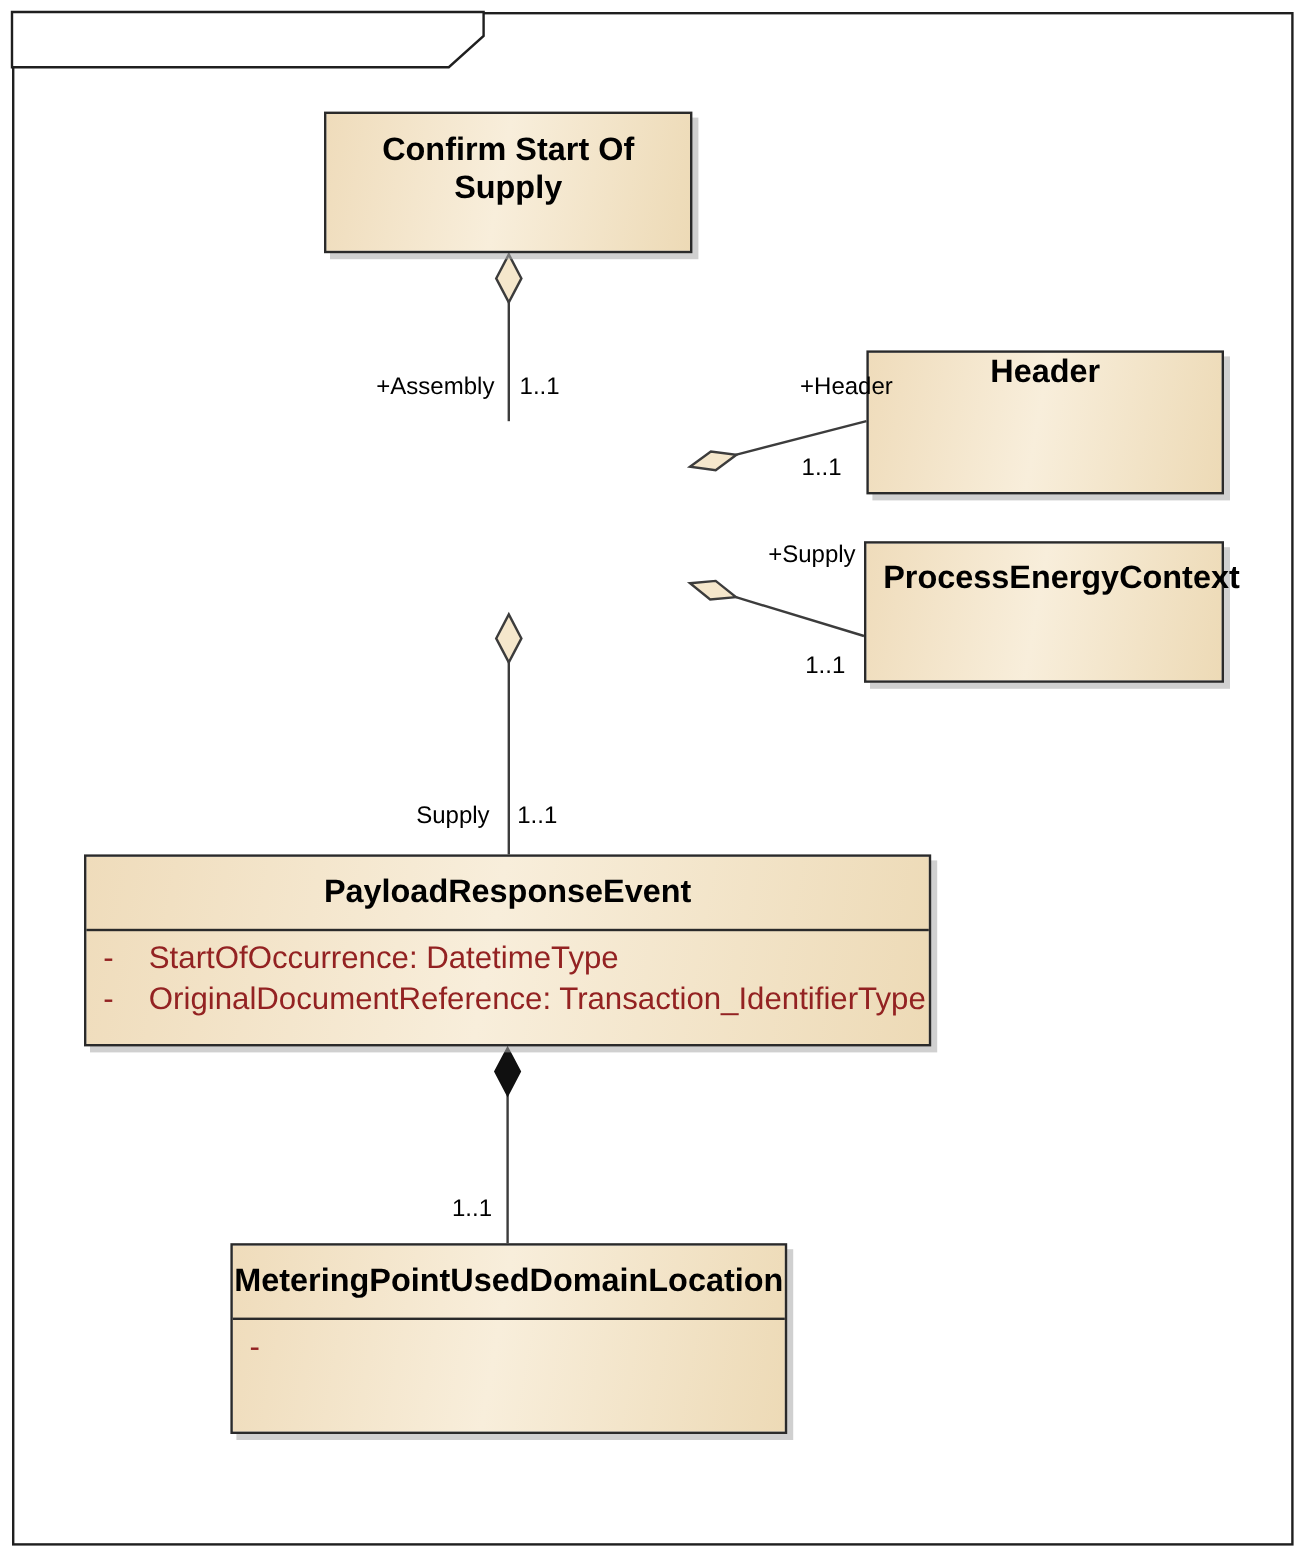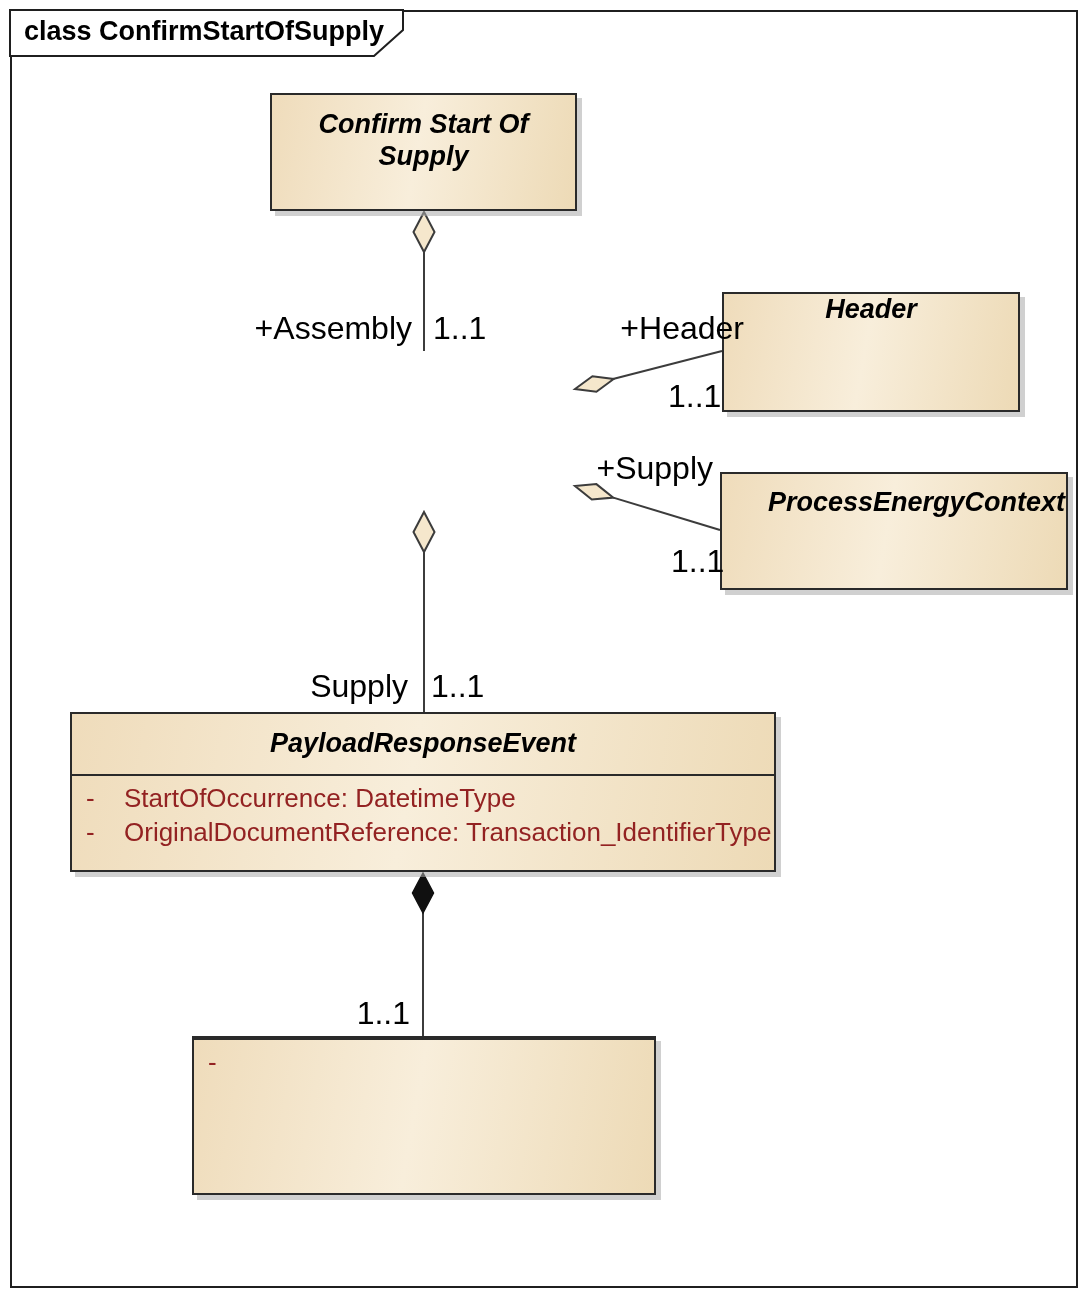--- a/index.html
+++ b/index.html
@@ -24,48 +24,47 @@
   .cls{
     position:absolute;z-index:2;box-sizing:border-box;
     border:2px solid #2a2a2a;
     background:linear-gradient(100deg,#efdcbb 0%,#f8eedb 48%,#eddab6 100%);
     box-shadow:5px 5px 0 rgba(170,170,170,0.55);
     display:flex;flex-direction:column;
   }
   .cls-title{
     font-size:27px;font-weight:bold;text-align:center;line-height:1.18;
     padding:0 14px;
-    font-style:italic;
   }
   .cls-attrs{
     border-top:2px solid #2a2a2a;flex:1;
     padding-top:5px;
   }
   .attr{
     display:flex;align-items:flex-start;
     font-size:26px;line-height:34px;color:#932222;
     padding-left:14px;
   }
   .attr .vis{width:38px;flex:0 0 38px;}
   
   #box-doc   {left:270px;top:93px; width:307px;height:118px;}
   #box-doc .cls-title{padding-top:14px;}
   #box-csos  {left:274px;top:351px;width:299px;height:159px;}
   #box-csos .cls-title{padding-top:8px;}
   #box-header{left:722px;top:292px;width:298px;height:120px;}
   #box-header .cls-title{padding-top:0;}
-  #box-pec   {left:720px;top:472px;width:348px;height:118px;padding-left:32px;}
+  #box-pec   {left:720px;top:451px;width:300px;height:118px;}
   #box-pec .cls-title{padding-top:13px;}
   #box-pre   {left:70px; top:712px;width:706px;height:160px;}
   #box-pre .cls-title{height:60px;display:flex;align-items:center;justify-content:center;box-sizing:border-box;border-radius:27px;}
   #box-mpudl {left:192px;top:1036px;width:464px;height:159px;}
   #box-mpudl .cls-title{height:60px;display:flex;align-items:center;justify-content:center;box-sizing:border-box;padding:0 6px;}
   
   .edge-label{
-    position:absolute;z-index:3;font-size:32px;line-height:1.1;white-space:nowrap;
+    position:absolute;z-index:3;font-size:20px;line-height:1.1;white-space:nowrap;
   }
   .t-right{text-align:right;}
   #lbl-assembly-role{left:240px;top:311px;width:172px;}
   #lbl-assembly-mult{left:433px;top:311px;}
   #lbl-header-role  {left:589px;top:311px;width:155px;}
   #lbl-header-mult  {left:668px;top:379px;}
   #lbl-process-role {left:560px;top:451px;width:153px;}
   #lbl-process-mult {left:671px;top:544px;}
   #lbl-payload-role {left:260px;top:669px;width:148px;}
   #lbl-payload-mult {left:431px;top:669px;}
@@ -105,21 +104,20 @@
       <line class="edge-line" x1="424" y1="551" x2="424" y2="712"></line>
       <polygon class="diamond-open" points="424,512 434.5,532 424,552 413.5,532"></polygon>
     </g>
 
     <g>
       <line class="edge-line" x1="423" y1="912" x2="423" y2="1036"></line>
       <polygon class="diamond-filled" points="423,873 433.5,893 423,913 412.5,893"></polygon>
     </g>
   </svg>
 
-  <div class="tab-label">class ConfirmStartOfSupply</div>
 
   <div class="cls" id="box-doc">
     <div class="cls-title">Confirm Start Of Supply</div>
   </div>
 
 
   <div class="cls" id="box-header">
     <div class="cls-title">Header</div>
   </div>
 
@@ -135,20 +133,21 @@
         <span class="attr-text">StartOfOccurrence: DatetimeType</span>
       </div>
       <div class="attr">
         <span class="vis">-</span>
         <span class="attr-text">OriginalDocumentReference: Transaction_IdentifierType</span>
       </div>
     </div>
   </div>
 
   <div class="cls" id="box-mpudl">
+    <div class="cls-title">MeteringPointUsedDomainLocation</div>
     <div class="cls-attrs">
       <div class="attr">
         <span class="vis">-</span>
       </div>
     </div>
   </div>
 
   <div class="edge-label t-right" id="lbl-assembly-role">+Assembly</div>
   <div class="edge-label" id="lbl-assembly-mult">1..1</div>
 

